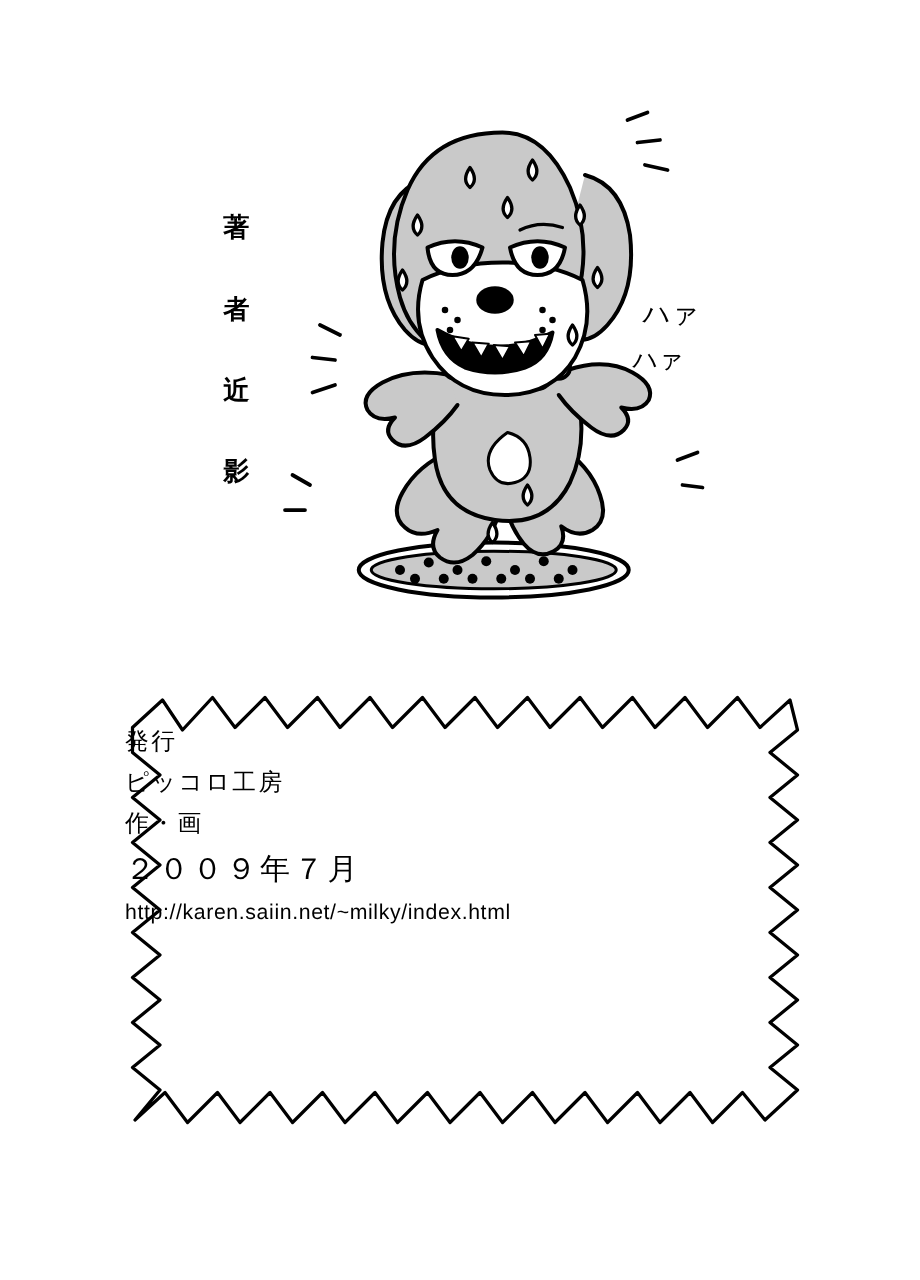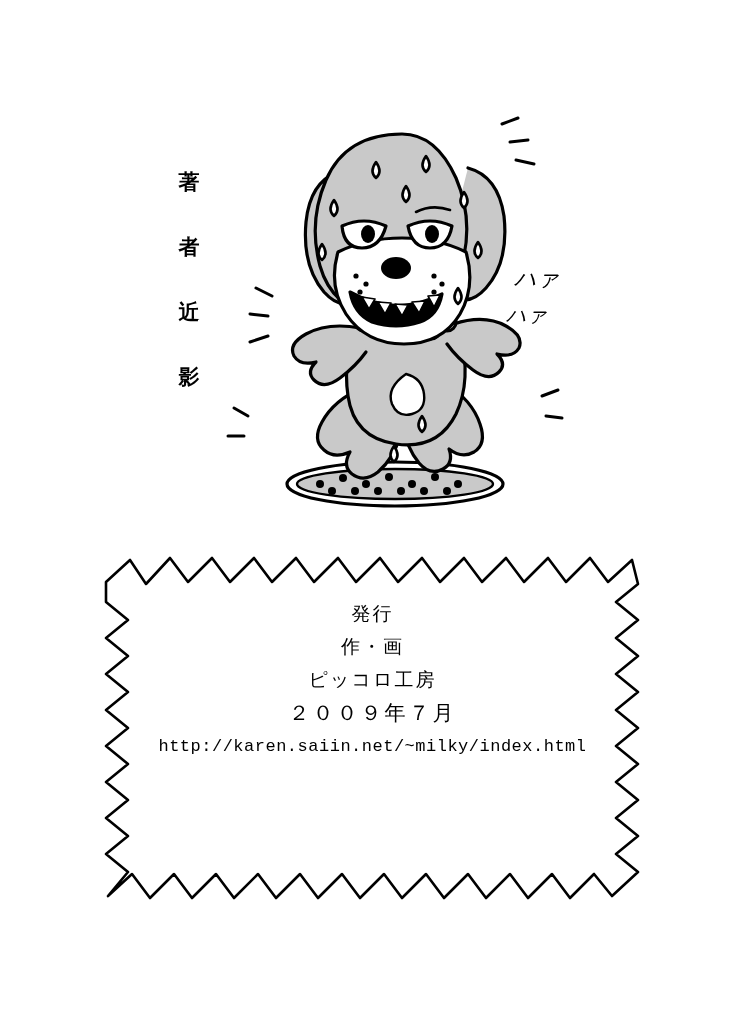--- a/index.html
+++ b/index.html
@@ -38,61 +38,60 @@
   .vertical-caption span {
     display: block;
     margin-bottom: 44px;
     font-weight: 600;
   }
 
   
   .illustration {
     position: absolute;
     left: 210px;
-    top: 116px;
+    top: 88px;
     width: 360px;
     height: 420px;
-    font-style: italic;
   }
   .illustration svg { display: block; }
 
   
   .colophon {
     position: absolute;
     left: 100px;
     top: 548px;
     width: 545px;
     height: 360px;
   }
   .colophon-svg {
     position: absolute;
     left: 0;
     top: 0;
   }
   .colophon-text {
     position: absolute;
     left: 0;
-    top: 56px;
+    top: 36px;
     width: 545px;
-    text-align: center;
+    text-align: left;
   }
   .colophon-text .line {
     font-size: 19px;
     line-height: 1.0;
     margin-bottom: 14px;
     letter-spacing: 2px;
     white-space: nowrap;
     font-family: "DejaVu Sans", sans-serif;
   }
   .colophon-text .line.big {
-    font-size: 21px;
+    font-size: 24px;
     letter-spacing: 3px;
   }
   .colophon-text .line.url {
-    font-family: Liberation Mono, monospace;
+    font-family: Liberation Sans, sans-serif;
     font-size: 17px;
     letter-spacing: 0.5px;
     margin-top: 2px;
   }
 </style>
 </head>
 <body>
 
 <div class="page">
 
@@ -231,20 +230,20 @@
     <svg class="colophon-svg" width="545" height="360" viewBox="0 0 545 360" xmlns="http://www.w3.org/2000/svg">
       <path fill="#ffffff" stroke="#000" stroke-width="2.6" stroke-linejoin="round" d="M6 34
            L30 12 L46 36 L70 10 L88 34 L112 10 L130 34 L154 10 L172 34 L196 10 L214 34 L238 10 L256 34 L280 10 L298 34 L322 10 L340 34 L364 10 L382 34 L406 10 L424 34 L448 10 L466 34 L490 10 L508 34 L532 12 L538 36
            L516 54 L538 72 L516 90 L538 108 L516 126 L538 144 L516 162 L538 180 L516 198 L538 216 L516 234 L538 252 L516 270 L538 288 L516 306 L538 324
            L512 348 L494 326 L470 350 L452 326 L428 350 L410 326 L386 350 L368 326 L344 350 L326 326 L302 350 L284 326 L260 350 L242 326 L218 350 L200 326 L176 350 L158 326 L134 350 L116 326 L92 350 L74 326 L50 350 L32 326 L8 348
            L28 324 L6 306 L28 288 L6 270 L28 252 L6 234 L28 216 L6 198 L28 180 L6 162 L28 144 L6 126 L28 108 L6 90 L28 72 L6 54 Z"></path>
     </svg>
 
     <div class="colophon-text">
       <div class="line">発行</div>
+      <div class="line">ピッコロ工房</div>
       <div class="line">作・画</div>
-      <div class="line">ピッコロ工房</div>
       <div class="line big">２００９年７月</div>
       <div class="line url">http://karen.saiin.net/~milky/index.html</div>
     </div>
   </div>
 
 </div>
 
 </body></html>

